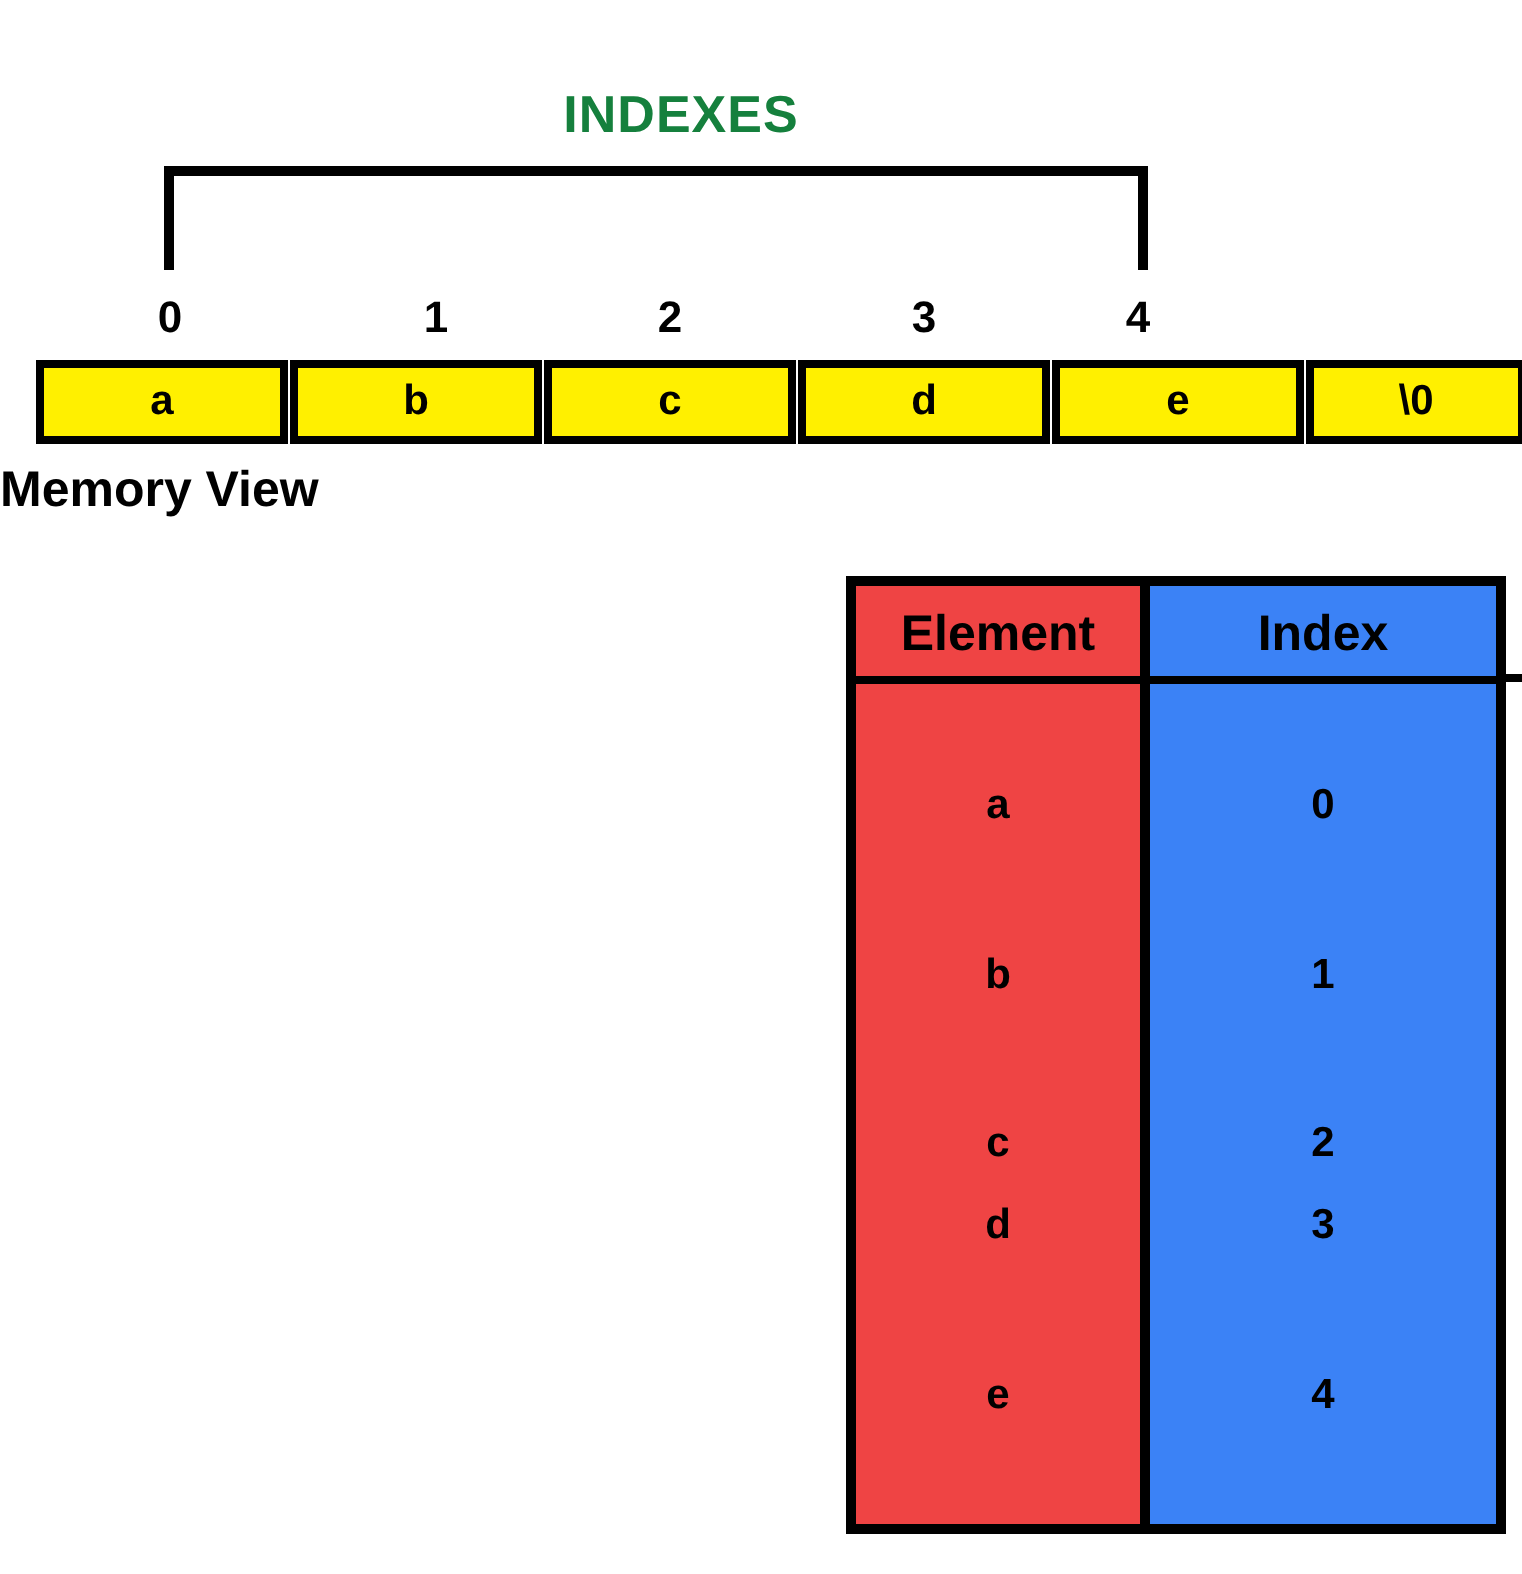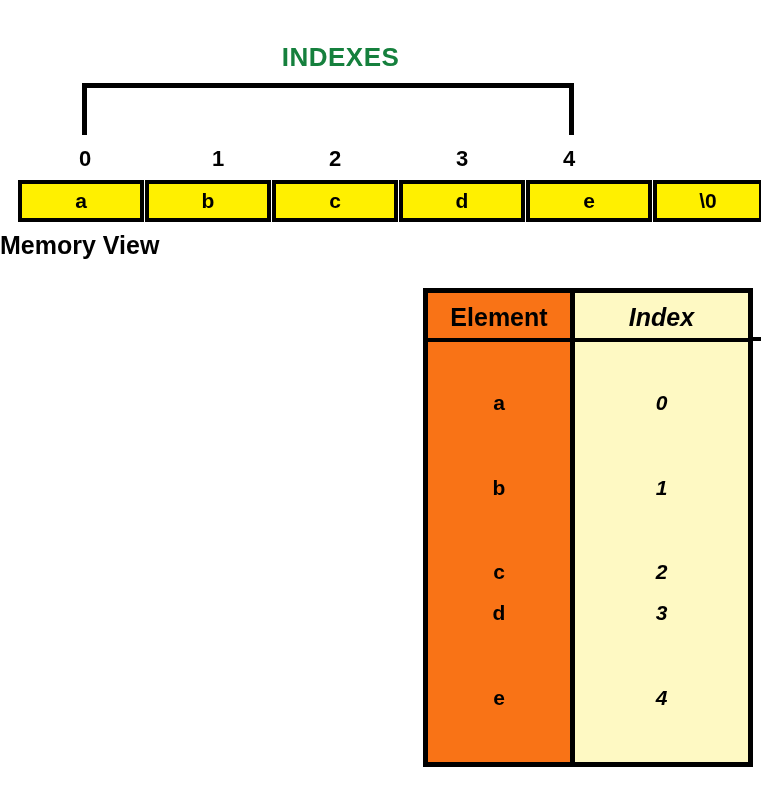--- a/index.html
+++ b/index.html
@@ -121,27 +121,26 @@
     border: 5px solid #000;
     box-sizing: border-box;
     display: flex;
   }
   .tcol {
     box-sizing: border-box;
     position: relative;
   }
   .tcol-element {
     width: 147px;
-    background: #f97316;
+    background: #ef4444;
     border-right: 5px solid #000;
   }
   .tcol-index {
     flex: 1;
-    background: #fef9c3;
-    font-style: italic;
+    background: #3b82f6;
   }
   .thead-cell {
     position: absolute;
     left: 0;
     top: 0;
     width: 100%;
     height: 49px;
     line-height: 49px;
     text-align: center;
     font-size: 25px;

